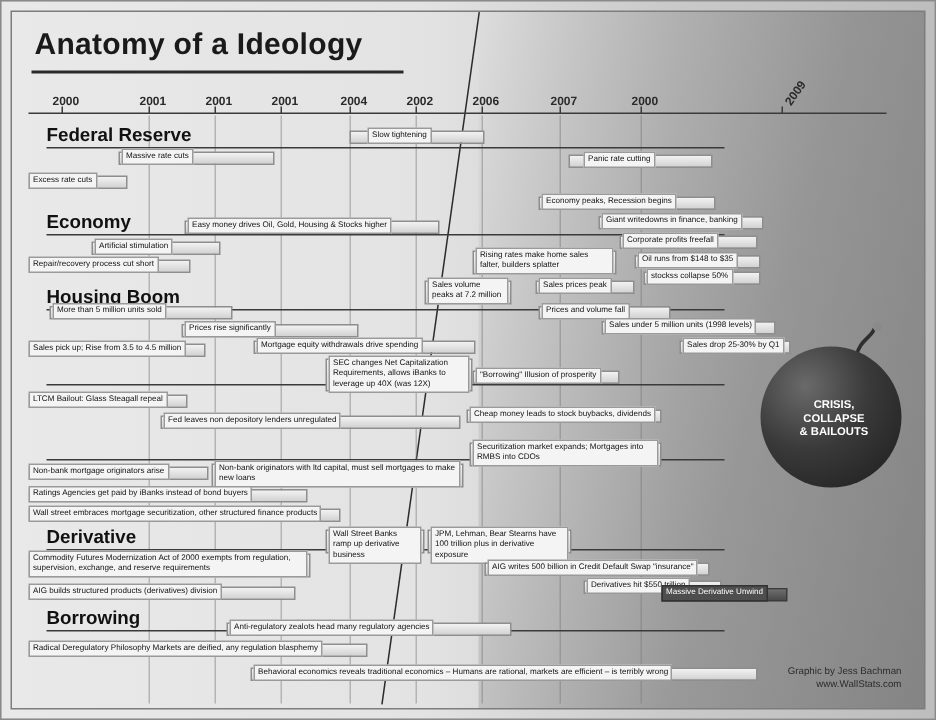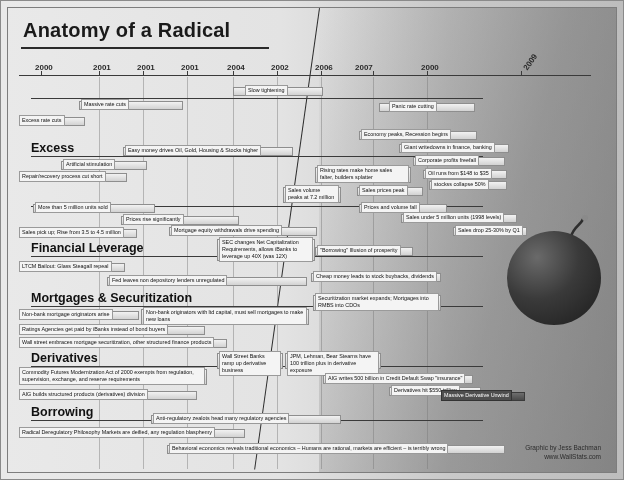--- a/index.html
+++ b/index.html
@@ -110,31 +110,31 @@
   }
 </style>
 </head>
 <body>
 
 <div id="page">
   <div id="frame"></div>
   <div id="wedge"></div>
   <div id="diag"></div>
 
-  <div id="title">Anatomy of a Radical</div>
+  <div id="title">Anatomy of a Ideology</div>
   <div id="title-rule"></div>
 
   <div class="yearlabel" style="left:34px">2000</div>
   <div class="yearlabel" style="left:92px">2001</div>
   <div class="yearlabel" style="left:136px">2001</div>
   <div class="yearlabel" style="left:180px">2001</div>
   <div class="yearlabel" style="left:226px">2004</div>
   <div class="yearlabel" style="left:270px">2002</div>
   <div class="yearlabel" style="left:314px">2006</div>
-  <div class="yearlabel" style="left:354px">2007</div>
+  <div class="yearlabel" style="left:366px">2007</div>
   <div class="yearlabel" style="left:420px">2000</div>
   <div class="year2009">2009</div>
 
   <div id="axis"></div>
   <div class="tick" style="left:40px"></div>
   <div class="tick" style="left:98px"></div>
   <div class="tick" style="left:142px"></div>
   <div class="tick" style="left:186px"></div>
   <div class="tick" style="left:232px"></div>
   <div class="tick" style="left:276px"></div>
@@ -145,35 +145,36 @@
 
   <div class="gridline" style="left:98px"></div>
   <div class="gridline" style="left:142px"></div>
   <div class="gridline" style="left:186px"></div>
   <div class="gridline" style="left:232px"></div>
   <div class="gridline" style="left:276px"></div>
   <div class="gridline" style="left:320px"></div>
   <div class="gridline" style="left:372px"></div>
   <div class="gridline" style="left:426px"></div>
 
+  <div class="section-title" style="left:30px;top:82px">Federal Reserve</div>
   <div class="section-rule" style="left:30px;top:97px;width:452px"></div>
 
   <div class="bar" style="left:232px;top:86px;width:90px"></div>
   <div class="lbl" style="left:244px;top:84px">Slow tightening</div>
 
   <div class="bar" style="left:378px;top:102px;width:96px"></div>
   <div class="lbl" style="left:388px;top:100px">Panic rate cutting</div>
 
   <div class="bar" style="left:78px;top:100px;width:104px"></div>
   <div class="lbl" style="left:80px;top:98px">Massive rate cuts</div>
 
   <div class="bar" style="left:18px;top:116px;width:66px"></div>
   <div class="lbl" style="left:18px;top:114px">Excess rate cuts</div>
 
-  <div class="section-title" style="left:30px;top:140px">Excess</div>
+  <div class="section-title" style="left:30px;top:140px">Economy</div>
   <div class="section-rule" style="left:30px;top:155px;width:452px"></div>
 
   <div class="bar" style="left:358px;top:130px;width:118px"></div>
   <div class="lbl" style="left:360px;top:128px">Economy peaks, Recession begins</div>
 
   <div class="bar" style="left:122px;top:146px;width:170px"></div>
   <div class="lbl" style="left:124px;top:144px">Easy money drives Oil, Gold, Housing &amp; Stocks higher</div>
 
   <div class="bar" style="left:398px;top:143px;width:110px"></div>
   <div class="lbl" style="left:400px;top:141px">Giant writedowns in finance, banking</div>
@@ -189,20 +190,21 @@
 
   <div class="bar" style="left:18px;top:172px;width:108px"></div>
   <div class="lbl" style="left:18px;top:170px">Repair/recovery process cut short</div>
 
   <div class="bar" style="left:422px;top:169px;width:84px"></div>
   <div class="lbl" style="left:424px;top:167px">Oil runs from $148 to $35</div>
 
   <div class="bar" style="left:428px;top:180px;width:78px"></div>
   <div class="lbl" style="left:430px;top:178px">stockss collapse 50%</div>
 
+  <div class="section-title" style="left:30px;top:190px">Housing Boom</div>
   <div class="section-rule" style="left:30px;top:205px;width:452px"></div>
 
   <div class="bar" style="left:282px;top:186px;width:58px;height:16px"></div>
   <div class="lbl wide" style="left:284px;top:184px;width:54px">Sales volume peaks at 7.2 million</div>
 
   <div class="bar" style="left:356px;top:186px;width:66px"></div>
   <div class="lbl" style="left:358px;top:184px">Sales prices peak</div>
 
   <div class="bar" style="left:32px;top:203px;width:122px"></div>
   <div class="lbl" style="left:34px;top:201px">More than 5 million units sold</div>
@@ -218,57 +220,55 @@
 
   <div class="bar" style="left:18px;top:228px;width:118px"></div>
   <div class="lbl" style="left:18px;top:226px">Sales pick up;  Rise from 3.5 to 4.5 million</div>
 
   <div class="bar" style="left:168px;top:226px;width:148px"></div>
   <div class="lbl" style="left:170px;top:224px">Mortgage equity withdrawals drive spending</div>
 
   <div class="bar" style="left:452px;top:226px;width:74px"></div>
   <div class="lbl" style="left:454px;top:224px">Sales drop 25-30% by Q1</div>
 
-  <div class="section-title" style="left:30px;top:240px">Financial Leverage</div>
   <div class="section-rule" style="left:30px;top:255px;width:452px"></div>
 
   <div class="bar" style="left:216px;top:238px;width:98px;height:22px"></div>
   <div class="lbl wide" style="left:218px;top:236px;width:94px">SEC changes Net Capitalization Requirements, allows iBanks to leverage up 40X (was 12X)</div>
 
   <div class="bar" style="left:314px;top:246px;width:98px"></div>
   <div class="lbl" style="left:316px;top:244px">"Borrowing" Illusion of prosperity</div>
 
   <div class="bar" style="left:18px;top:262px;width:106px"></div>
   <div class="lbl" style="left:18px;top:260px">LTCM Bailout: Glass Steagall repeal</div>
 
   <div class="bar" style="left:106px;top:276px;width:200px"></div>
   <div class="lbl" style="left:108px;top:274px">Fed leaves non depository lenders unregulated</div>
 
   <div class="bar" style="left:310px;top:272px;width:130px"></div>
   <div class="lbl" style="left:312px;top:270px">Cheap money leads to stock buybacks, dividends</div>
 
-  <div class="section-title" style="left:30px;top:290px">Mortgages &amp; Securitization</div>
   <div class="section-rule" style="left:30px;top:305px;width:452px"></div>
 
   <div class="bar" style="left:312px;top:294px;width:128px;height:16px"></div>
   <div class="lbl wide" style="left:314px;top:292px;width:124px">Securitization market expands; Mortgages into RMBS into CDOs</div>
 
   <div class="bar" style="left:18px;top:310px;width:120px"></div>
   <div class="lbl" style="left:18px;top:308px">Non-bank mortgage originators arise</div>
 
   <div class="bar" style="left:140px;top:308px;width:168px;height:16px"></div>
   <div class="lbl wide" style="left:142px;top:306px;width:164px">Non-bank originators with ltd capital, must sell mortgages to make new loans</div>
 
   <div class="bar" style="left:18px;top:325px;width:186px"></div>
   <div class="lbl" style="left:18px;top:323px">Ratings Agencies get paid by iBanks instead of bond buyers</div>
 
   <div class="bar" style="left:18px;top:338px;width:208px"></div>
   <div class="lbl" style="left:18px;top:336px">Wall street embraces mortgage securitization, other structured finance products</div>
 
-  <div class="section-title" style="left:30px;top:350px">Derivatives</div>
+  <div class="section-title" style="left:30px;top:350px">Derivative</div>
   <div class="section-rule" style="left:30px;top:365px;width:452px"></div>
 
   <div class="bar" style="left:216px;top:352px;width:66px;height:16px"></div>
   <div class="lbl wide" style="left:218px;top:350px;width:62px">Wall Street Banks ramp up derivative business</div>
 
   <div class="bar" style="left:284px;top:352px;width:96px;height:16px"></div>
   <div class="lbl wide" style="left:286px;top:350px;width:92px">JPM, Lehman, Bear Stearns have 100 trillion plus in derivative exposure</div>
 
   <div class="bar" style="left:18px;top:368px;width:188px;height:16px"></div>
   <div class="lbl wide" style="left:18px;top:366px;width:186px">Commodity Futures Modernization Act of 2000 exempts from regulation, supervision, exchange, and reserve requirements</div>
@@ -296,19 +296,24 @@
 
   <div class="bar" style="left:166px;top:444px;width:338px"></div>
   <div class="lbl" style="left:168px;top:442px">Behavioral economics reveals traditional economics – Humans are rational, markets are efficient – is terribly wrong</div>
 
   <div id="bomb">
     <svg id="fuse" viewBox="0 0 26 24">
       <path d="M4 22 C6 12, 14 10, 16 4" stroke="#2e2e2e" stroke-width="2.5" fill="none"></path>
       <circle cx="18" cy="3" r="3" fill="#8a8a8a"></circle>
     </svg>
     <div class="ball"></div>
+    <div id="bombtext">
+      <div>CRISIS,</div>
+      <div>COLLAPSE</div>
+      <div>&amp; BAILOUTS</div>
+    </div>
   </div>
 
   <div id="credit">
     <div>Graphic by Jess Bachman</div>
     <div>www.WallStats.com</div>
   </div>
 </div>
 
 </body></html>

